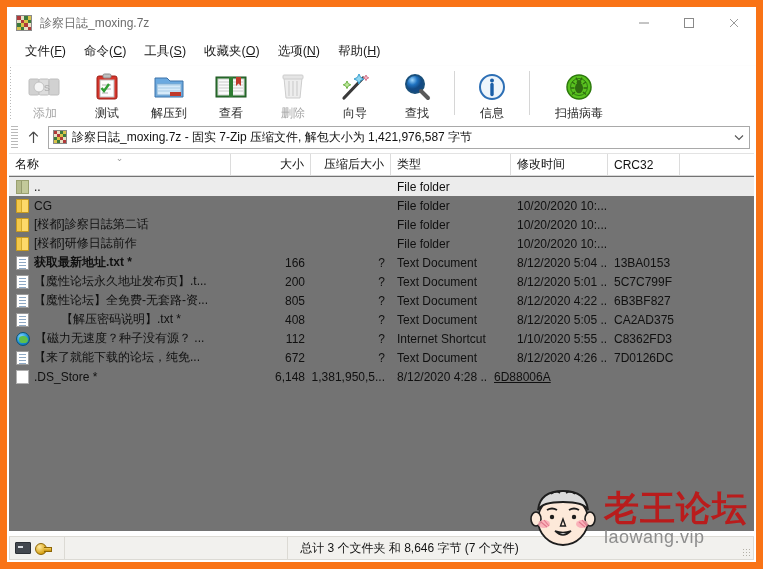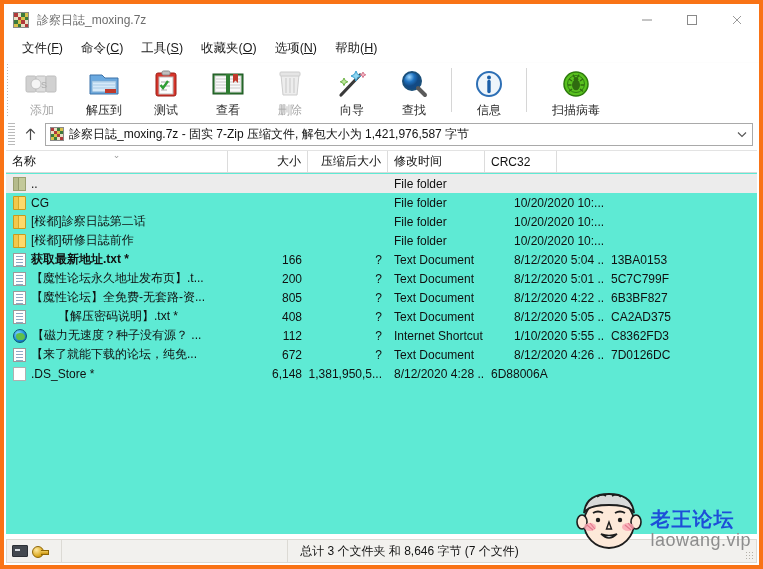--- a/index.html
+++ b/index.html
@@ -8,21 +8,21 @@
     width: 763px; height: 569px;
     font-family: "Liberation Sans", "DejaVu Sans", sans-serif;
     background: #f0f0f0;
     overflow: hidden;
     -webkit-font-smoothing: antialiased;
   }
   #win {
     position: relative;
     width: 763px; height: 569px;
     background: #ffffff;
-    border: 4px solid #f97316;
+    border: 7px solid #f97316;
     overflow: hidden;
   }
 
   
   .titlebar {
     height: 32px;
     background: #ffffff;
     display: flex; align-items: center;
     position: relative;
   }
@@ -145,21 +145,21 @@
     display: flex; align-items: center; justify-content: center;
     color: #555; font-size: 10px;
     background: #ffffff;
   }
 
   
   .listwrap {
     position: absolute;
     left: 2px; right: 2px;
     top: 146px; bottom: 31px;
-    background: #5eead4;
+    background: #737373;
     border-top: 1px solid #e3e3e3;
   }
   .hdr {
     display: flex; height: 22px;
     background: #ffffff;
     border-bottom: 1px solid #d8d8d8;
     position: relative;
   }
   .hcell {
     font-size: 12px; color: #101010;
@@ -299,21 +299,21 @@
 
   
   .watermark {
     position: absolute; right: 8px; bottom: 14px;
     display: flex; align-items: flex-end; gap: 6px;
     pointer-events: none;
   }
   .wm-face { width: 70px; height: 62px; flex: 0 0 auto; }
   .wm-text { display: flex; flex-direction: column; align-items: flex-start; }
   .wm-main {
-    font-size: 20px; font-weight: bold; color: #1d4ed8;
+    font-size: 35px; font-weight: bold; color: #b91c1c;
     letter-spacing: 1px; line-height: 1;
     font-family: "DejaVu Sans", "Liberation Sans", sans-serif;
   }
   .wm-sub {
     font-size: 18px; color: #8d8d8d; line-height: 1.15;
     margin-top: 1px; letter-spacing: 0.5px;
   }
 </style>
 </head>
 <body>
@@ -381,41 +381,41 @@
             <circle cx="12" cy="15" r="5" fill="#e9e9e9" stroke="#777"></circle>
             <text x="17" y="19" font-size="9" fill="#444" font-family="Liberation Sans">S</text>
           </g>
         </svg>
       </div>
       <div class="lbl">添加</div>
     </div>
 
     <div class="tbtn">
       <div class="glyph">
-        <svg width="34" height="30" viewBox="0 0 34 30">
-          <path d="M3 6 h12 l3 3 h13 v16 H3 Z" fill="#6aa9e0" stroke="#3c72a8" stroke-width="1"></path>
-          <rect x="5" y="12" width="24" height="11" fill="#d6eaf9" stroke="#7ba9d0"></rect>
-          <path d="M5 13 h24 M5 16 h24 M5 19 h24" stroke="#a8cbe6" stroke-width="1"></path>
-          <rect x="18" y="20" width="11" height="4" fill="#c0392b"></rect>
-        </svg>
-      </div>
-      <div class="lbl">解压到</div>
-    </div>
-
-    <div class="tbtn">
-      <div class="glyph">
         <svg width="30" height="30" viewBox="0 0 30 30">
           <rect x="5" y="4" width="20" height="23" rx="2" fill="#d6352b" stroke="#9c1f17"></rect>
           <rect x="8" y="8" width="14" height="17" fill="#fdfdfd" stroke="#bdbdbd"></rect>
           <rect x="11" y="2" width="8" height="4" rx="1.5" fill="#bfbfbf" stroke="#8a8a8a"></rect>
           <path d="M10 13 h9 M10 17 h9 M10 21 h6" stroke="#c8c8c8" stroke-width="1.4"></path>
           <path d="M9.5 16 l2.5 3 l5 -7" fill="none" stroke="#2e9e33" stroke-width="2.4"></path>
         </svg>
       </div>
       <div class="lbl">测试</div>
+    </div>
+
+    <div class="tbtn">
+      <div class="glyph">
+        <svg width="34" height="30" viewBox="0 0 34 30">
+          <path d="M3 6 h12 l3 3 h13 v16 H3 Z" fill="#6aa9e0" stroke="#3c72a8" stroke-width="1"></path>
+          <rect x="5" y="12" width="24" height="11" fill="#d6eaf9" stroke="#7ba9d0"></rect>
+          <path d="M5 13 h24 M5 16 h24 M5 19 h24" stroke="#a8cbe6" stroke-width="1"></path>
+          <rect x="18" y="20" width="11" height="4" fill="#c0392b"></rect>
+        </svg>
+      </div>
+      <div class="lbl">解压到</div>
     </div>
 
     <div class="tbtn">
       <div class="glyph">
         <svg width="34" height="28" viewBox="0 0 34 28">
           <rect x="2" y="4" width="30" height="20" fill="#2f7d32" stroke="#1d5220"></rect>
           <rect x="4" y="6" width="12" height="16" fill="#fafafa" stroke="#cfcfcf"></rect>
           <rect x="18" y="6" width="12" height="16" fill="#fafafa" stroke="#cfcfcf"></rect>
           <path d="M5 9 h10 M5 12 h10 M5 15 h10 M5 18 h10" stroke="#cacaca"></path>
           <path d="M19 9 h10 M19 12 h10 M19 15 h10 M19 18 h10" stroke="#cacaca"></path>
@@ -539,20 +539,23 @@
       <div class="hcell" style="width:222px">
         <span>名称</span>
         <span class="sortmark">⌄</span>
       </div>
       <div class="hcell num" style="width:80px">
         <span>大小</span>
       </div>
       <div class="hcell num" style="width:80px">
         <span>压缩后大小</span>
       </div>
+      <div class="hcell" style="width:120px">
+        <span>类型</span>
+      </div>
       <div class="hcell" style="width:97px">
         <span>修改时间</span>
       </div>
       <div class="hcell" style="width:72px">
         <span>CRC32</span>
       </div>
       <div class="hcell" style="flex:1 1 auto;border-right:none"></div>
     </div>
 
     <div class="rows" id="rows-container">
@@ -677,21 +680,21 @@
           <div class="cell" style="flex: 1 1 auto;"></div>
         </div>
         <div class="row">
           <div class="cell name" style="width: 222px;">
             <span class="ficon plain"></span>
             <span>.DS_Store *</span>
           </div>
           <div class="cell num" style="width: 80px;">6,148</div>
           <div class="cell num" style="width: 80px;">1,381,950,5...</div>
           <div class="cell" style="width: 97px;">8/12/2020 4:28 ...</div>
-          <div class="cell" style="width: 72px;">6D88006A</div>
+          <div class="cell" style="width: 72px; text-decoration: underline;">6D88006A</div>
           <div class="cell" style="flex: 1 1 auto;"></div>
         </div>
       </div>
   </div>
 
   <div class="statusbar">
     <div class="sb-pane1">
       <span class="icon-term"></span>
       <span class="icon-key"></span>
     </div>

